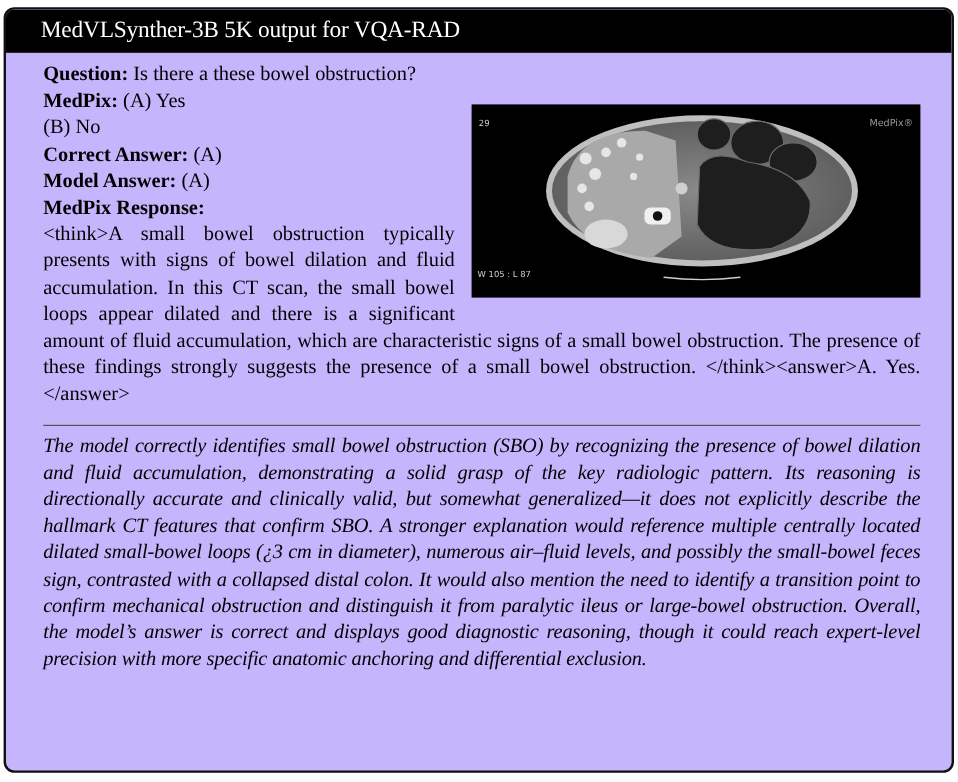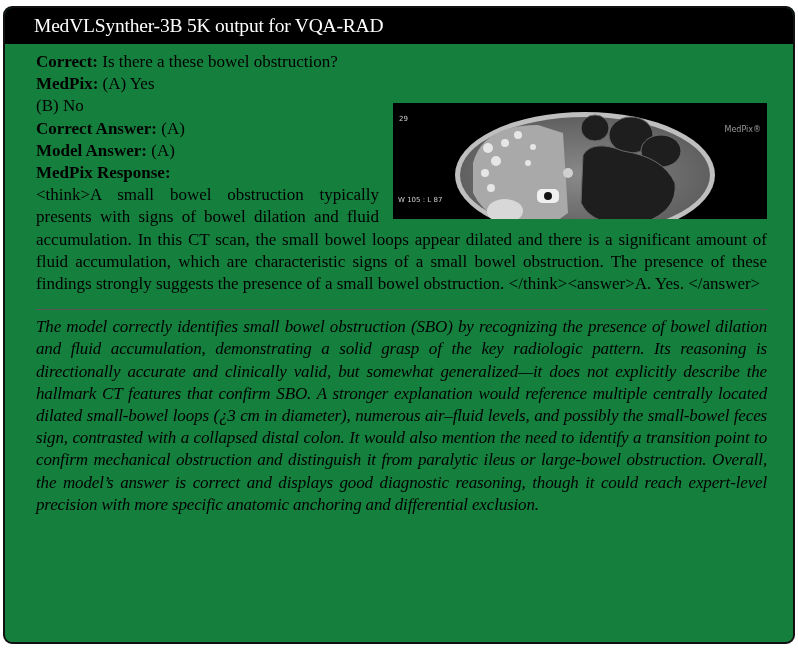--- a/index.html
+++ b/index.html
@@ -1,28 +1,28 @@
 <!DOCTYPE html>
 <html><head>
 <meta charset="utf-8">
 <style>
   html, body { margin: 0; padding: 0; background: #ffffff; }
   body { width: 798px; height: 652px; position: relative; overflow: hidden;
          font-family: "Liberation Serif", "DejaVu Serif", serif; color: #000; }
   .card { position: absolute; left: 3px; top: 6px; width: 788px; height: 634px;
-          border: 2.5px solid #111; border-radius: 9px; background: #15803d; overflow: hidden; }
+          border: 2.5px solid #111; border-radius: 9px; background: #c4b5fd; overflow: hidden; }
   .card-header { background: #000; color: #fff; height: 36px; line-height: 36px;
                  padding-left: 29px; font-size: 19.5px; letter-spacing: -0.2px; }
   .body { position: absolute; left: 31px; top: 43px; width: 731px; font-size: 17px; line-height: 22.2px; }
   .body b { font-weight: bold; }
-  .ct-figure { float: right; width: 374px; height: 116px; margin: 52px 0 4px 14px;
+  .ct-figure { float: right; width: 374px; height: 161px; margin: 36px 0 4px 14px;
                background: #000; position: relative; overflow: hidden; }
   .ct-corner { position: absolute; color: #cfcfcf; font-family: "DejaVu Sans", sans-serif; font-size: 7px; }
   .ct-num { left: 6px; top: 5px; }
-  .ct-logo { right: 6px; top: 16px; color: #9a9a9a; font-size: 8px; }
+  .ct-logo { right: 6px; top: 5px; color: #9a9a9a; font-size: 8px; }
   .ct-wl { left: 5px; bottom: 8px; font-size: 7px; }
   .response { text-align: justify; }
   .divider { clear: both; height: 0; border-top: 1.5px solid #555; margin: 14px 0 6px 0; }
   .analysis-label { font-weight: bold; }
   .analysis-text { font-style: italic; text-align: justify; letter-spacing: -0.15px; }
   .line { display: block; }
 </style>
 </head>
 <body>
 
@@ -62,21 +62,21 @@
           <path d="M190,52 Q200,36 230,48 Q270,54 282,80 Q285,108 250,120 Q200,126 188,100 Z"></path>
         </g>
         <path d="M160,144 Q192,148 224,144" stroke="#cfcfcf" stroke-width="1.2" fill="none"></path>
       </svg>
       <span class="ct-corner ct-num">29</span>
       <span class="ct-corner ct-logo">MedPix®</span>
       <span class="ct-corner ct-wl">W 105 : L 87</span>
     </div>
 
     <div>
-      <b>Correct:</b>
+      <b>Question:</b>
       <span>Is there a these bowel obstruction?</span>
       <b>MedPix:</b>
       <span>(A) Yes</span>
       <span class="line">(B) No</span>
     </div>
     <div>
       <b>Correct Answer:</b>
       <span>(A)</span>
     </div>
     <div>

